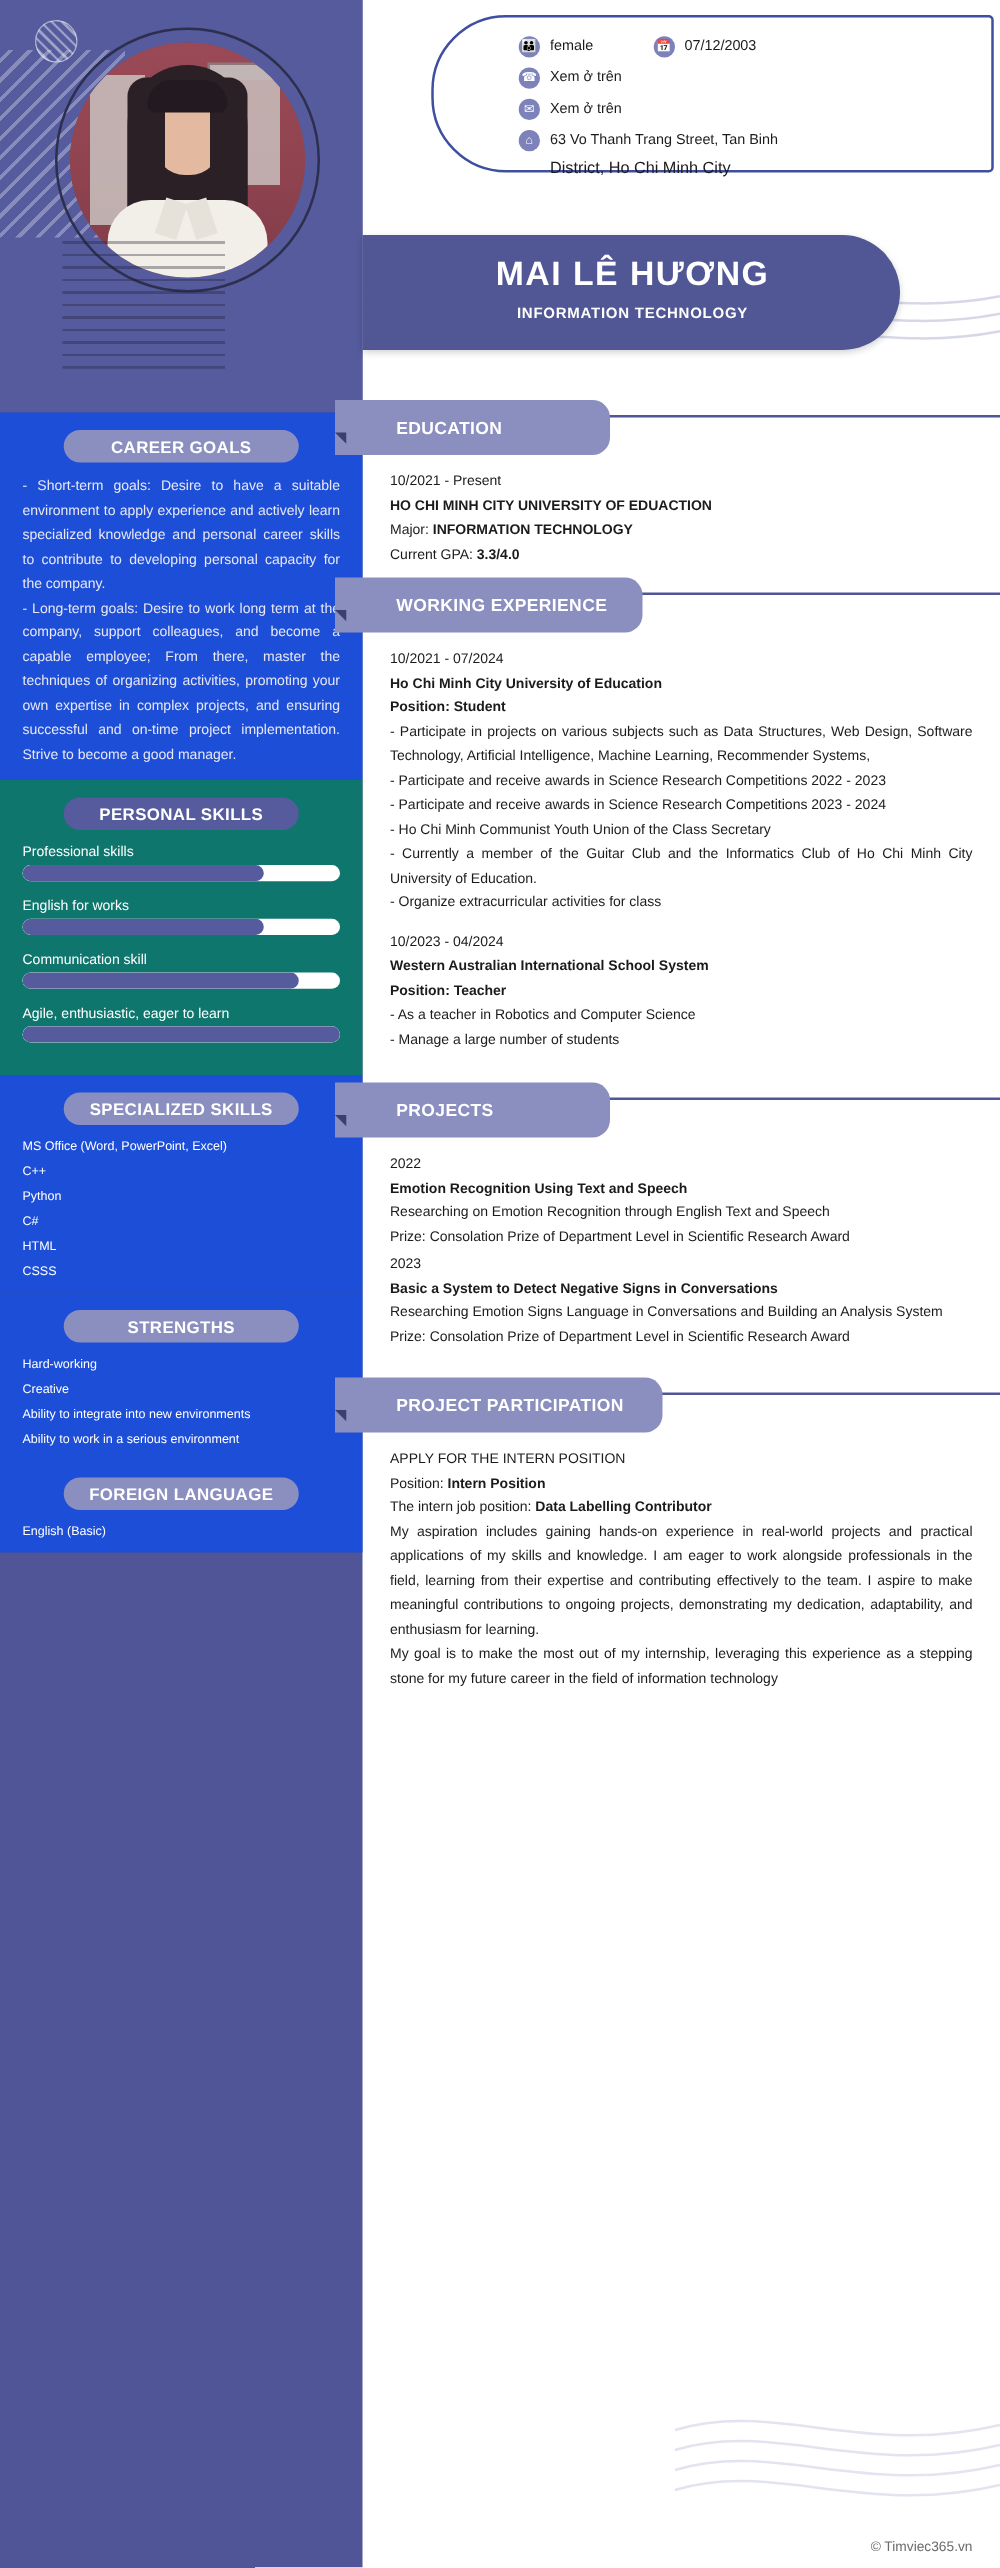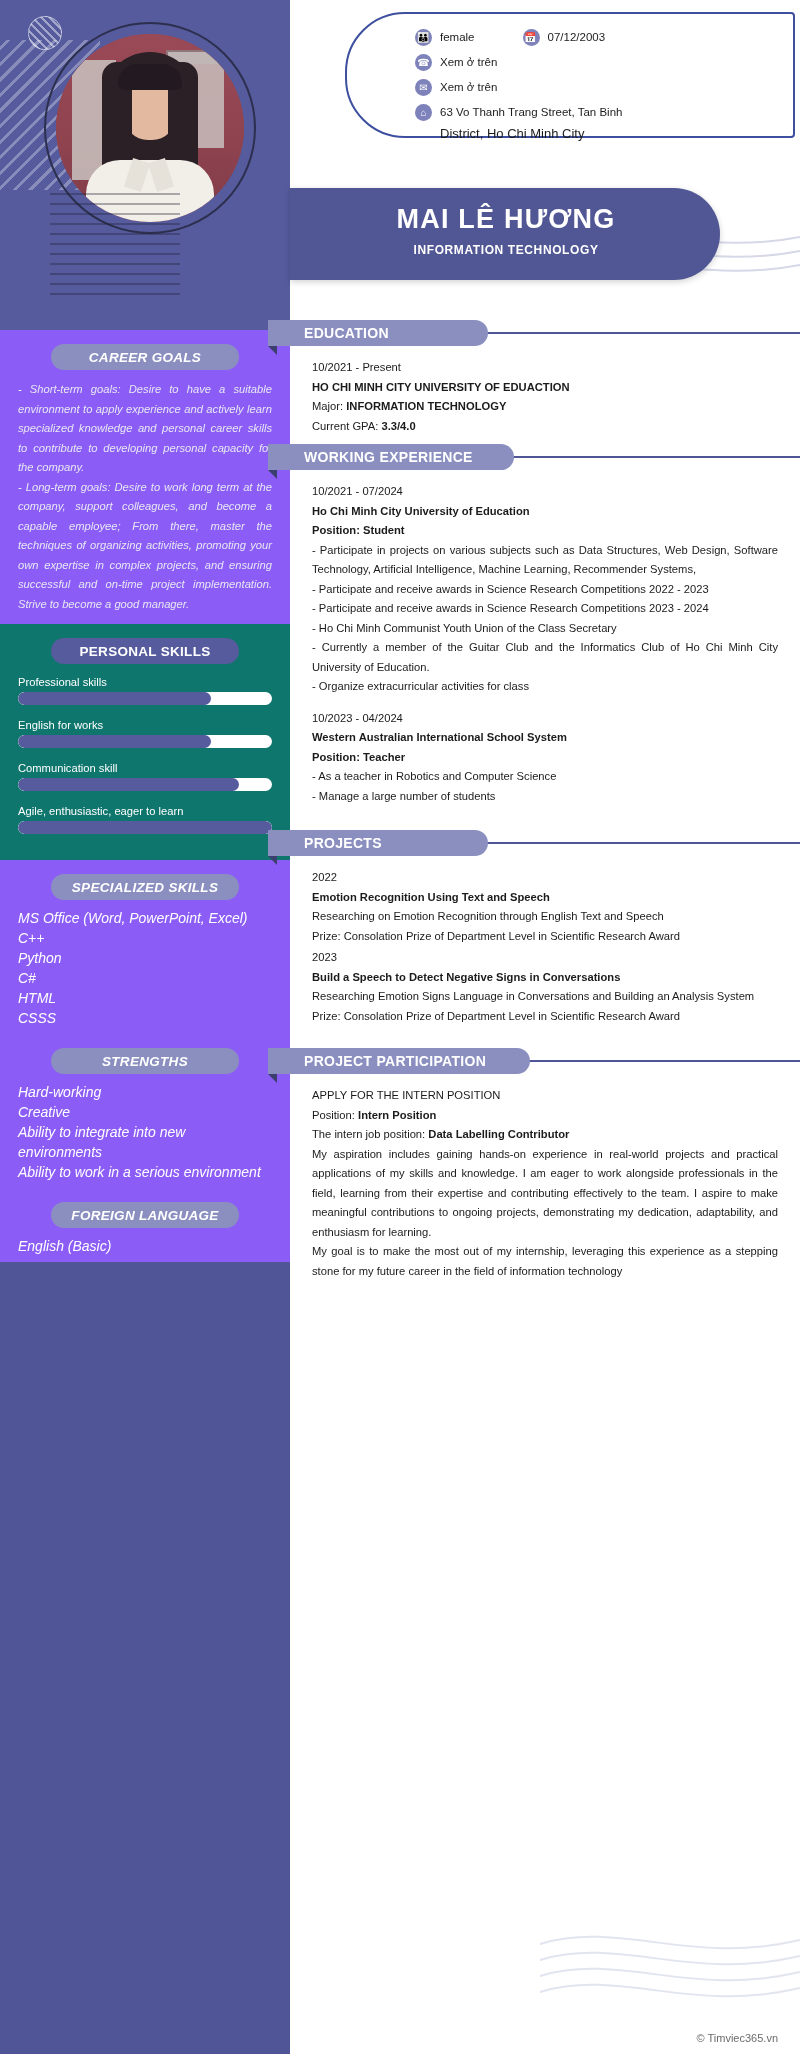--- a/index.html
+++ b/index.html
@@ -122,34 +122,34 @@
     color: #ffffff; font-weight: bold; font-size: 13.5px;
     letter-spacing: .3px;
   }
   .left-body { position: relative; z-index: 2; }
   .left-para {
     color: #e7e8f3; font-size: 11.2px; line-height: 19.5px;
     text-align: justify;
     padding: 0 18px;
   }
   .band-light { background: #0f766e; }
-  .band-dark  { background: #8b5cf6; font-style: italic; }
+  .band-dark  { background: #1d4ed8; }
 
   .skill-label { color: #ffffff; font-size: 11.2px; padding: 0 18px 4px 18px; }
   .skill-track {
     margin: 0 18px 14px 18px; height: 13px;
     background: #ffffff; border-radius: 7px;
     position: relative; overflow: hidden;
   }
   .skill-fill {
     position: absolute; left: 0; top: 0; height: 13px;
     background: #555b9d; border-radius: 7px;
   }
   .left-list-item {
-    color: #ffffff; font-size: 14px; line-height: 20px;
+    color: #ffffff; font-size: 10px; line-height: 20px;
     padding: 0 18px;
   }
 
   
   .right-col {
     position: absolute; left: 290px; top: 0;
     width: 510px; height: 2054px;
     background: #ffffff;
   }
 
@@ -193,28 +193,28 @@
   }
   .name-banner .jb {
     position: absolute; left: 36px; top: 55px; width: 360px;
     color: #ffffff; font-size: 12px; font-weight: bold; letter-spacing: .6px;
     text-align: center;
   }
 
   
   .r-head {
     position: relative;
-    height: 26px;
+    height: 44px;
     margin-left: -22px;
     width: 220px;
     background: #8b8fc0;
     border-radius: 0 14px 14px 0;
     display: flex; align-items: center;
     color: #ffffff; font-weight: bold; font-size: 14px;
-    padding-left: 36px;
+    padding-left: 49px;
     letter-spacing: .3px;
   }
   .r-head.wide { width: 246px; }
   .r-head::after {
     content: ""; position: absolute; left: 0; top: 26px;
     border-left: 9px solid transparent;
     border-right: 0 solid transparent;
     border-top: 9px solid #3a3f6e;
   }
   .r-head-rule {
@@ -424,21 +424,21 @@
       </div>
       <div class="r-body">
         <div class="blk">
           <div class="ln">2022</div>
           <div class="ln bold">Emotion Recognition Using Text and Speech</div>
           <div class="ln just">Researching on Emotion Recognition through English Text and Speech</div>
           <div class="ln just">Prize: Consolation Prize of Department Level in Scientific Research Award</div>
         </div>
         <div class="blk">
           <div class="ln">2023</div>
-          <div class="ln bold">Build a Speech to Detect Negative Signs in Conversations</div>
+          <div class="ln bold">Basic a System to Detect Negative Signs in Conversations</div>
           <div class="ln just">Researching Emotion Signs Language  in Conversations and Building an Analysis System</div>
           <div class="ln just">Prize: Consolation Prize of Department Level in Scientific Research Award</div>
         </div>
       </div>
 
       <div class="r-head-wrap" style="margin-top:12px;">
         <div class="r-head-rule"></div>
         <div class="r-head wide" style="width:262px;text-align:center;">PROJECT PARTICIPATION</div>
       </div>
       <div class="r-body">

